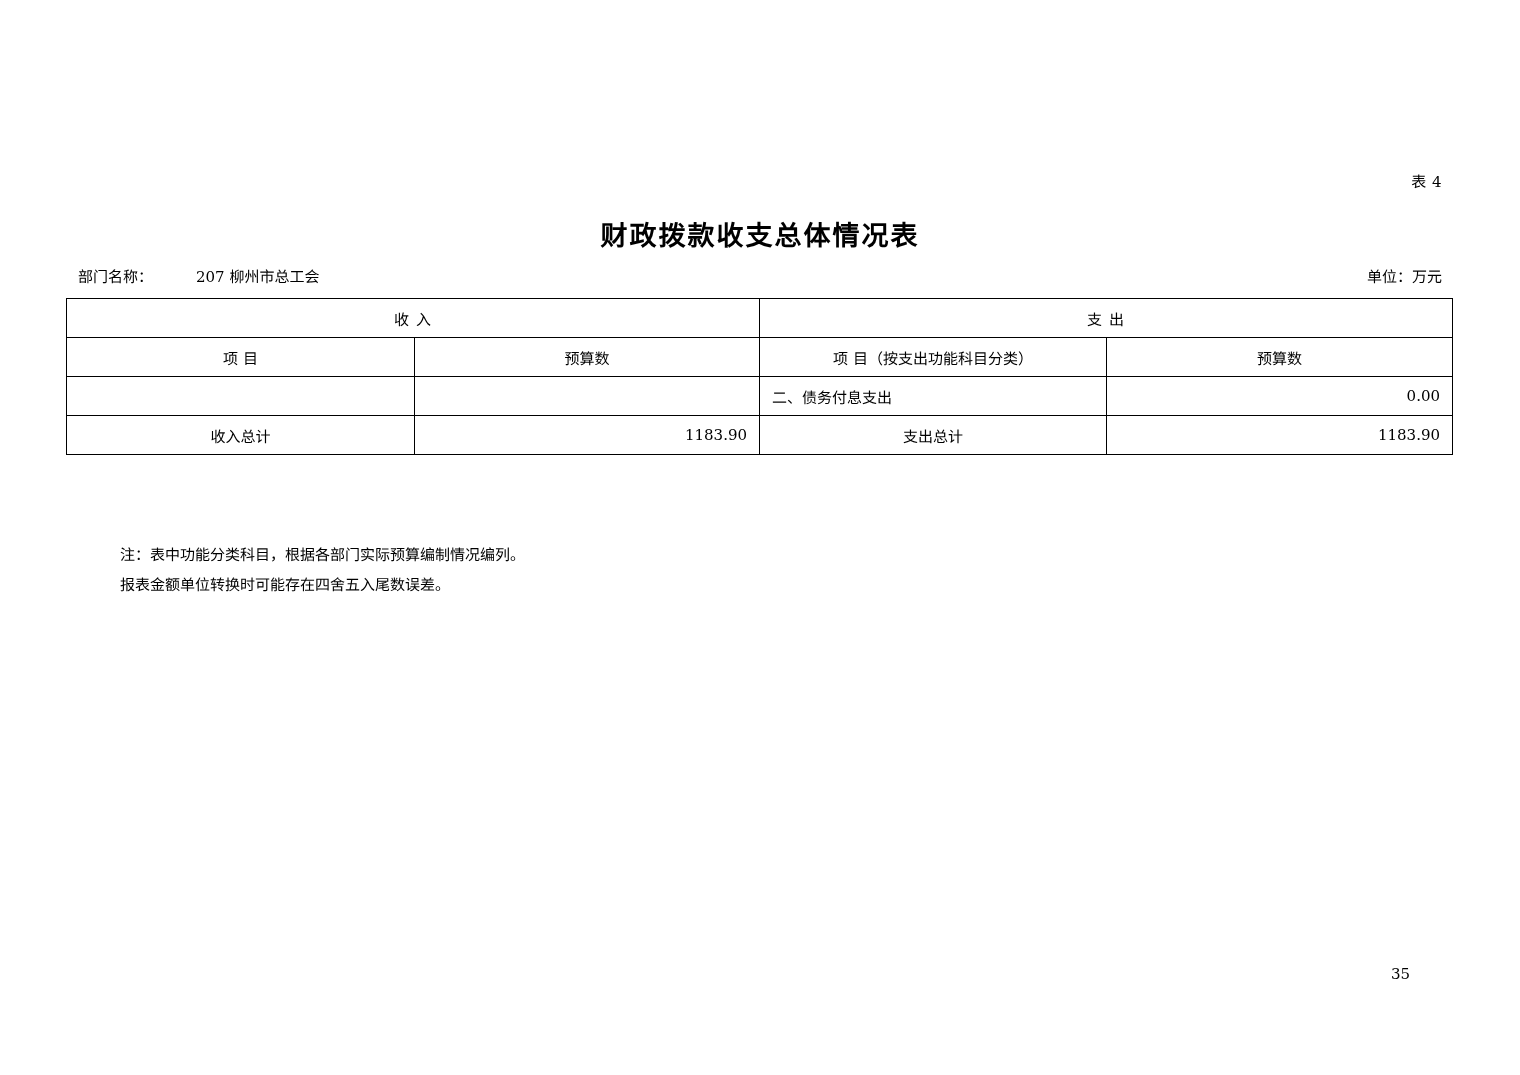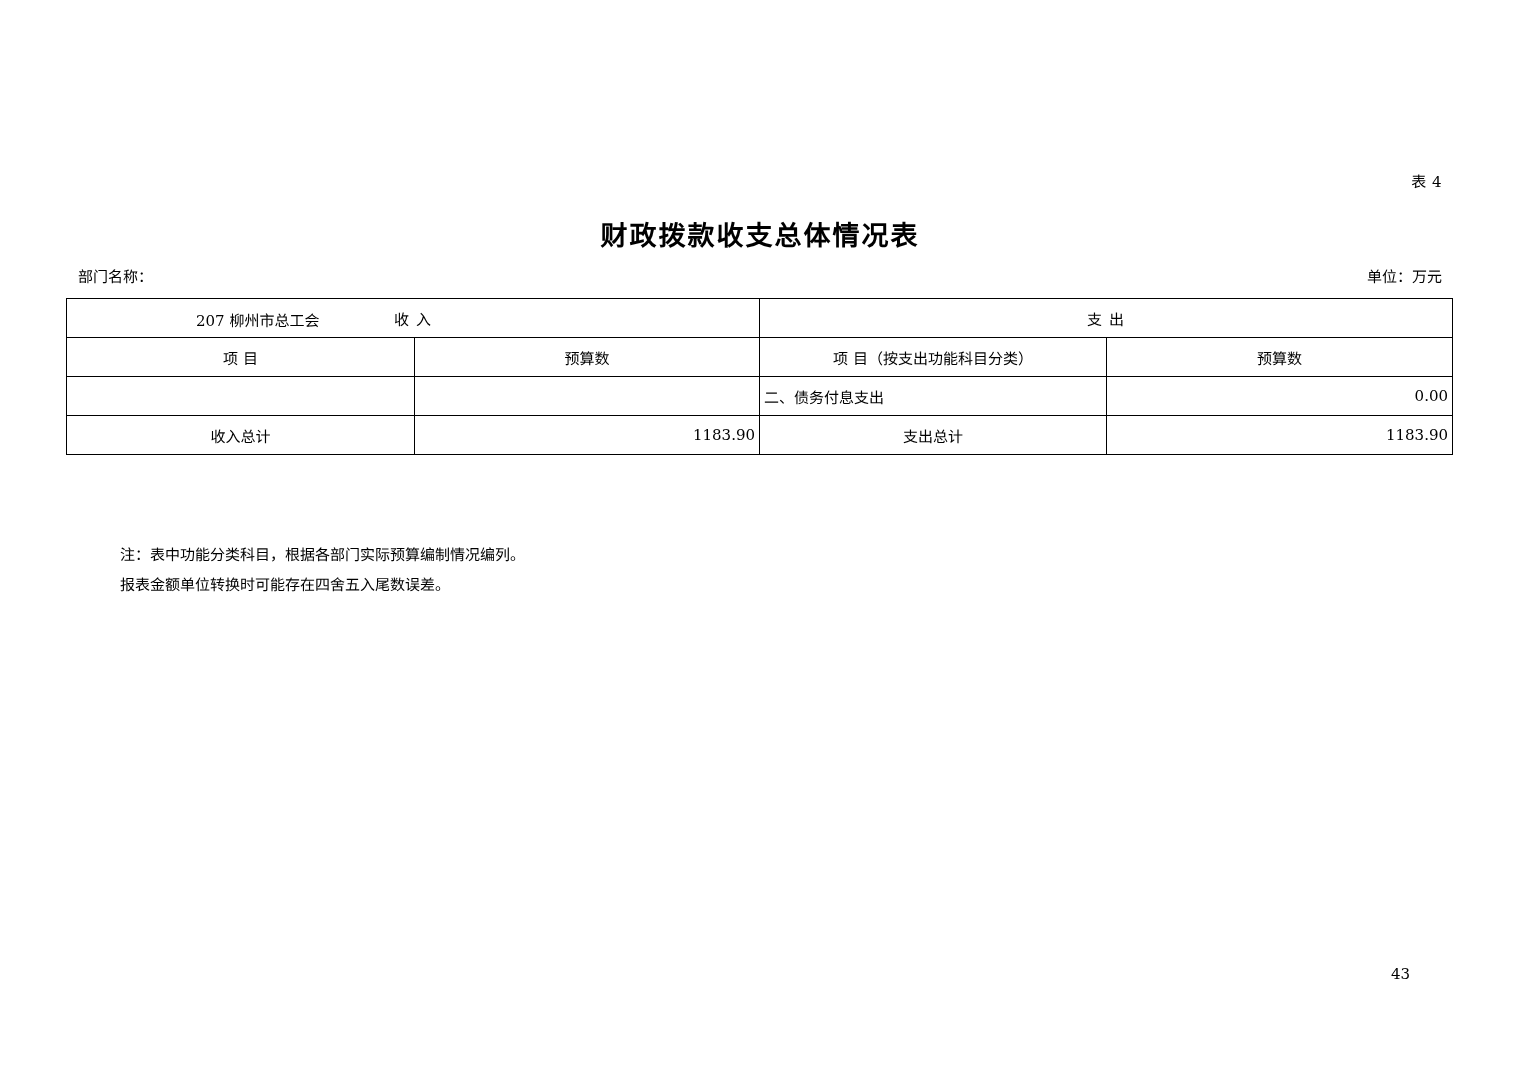--- a/index.html
+++ b/index.html
@@ -73,21 +73,21 @@
     left: 66px;
     top: 298px;
     width: 1386px;
     border-collapse: collapse;
     table-layout: fixed;
   }
   table.main td {
     border: 1px solid #000;
     height: 38px;
     font-size: 15px;
-    padding: 0 4px;
+    padding: 0 12px;
     vertical-align: middle;
     font-family: "DejaVu Serif", "Liberation Serif", serif;
   }
   .c-center { text-align: center; }
   .c-left   { text-align: left; }
 
   .hdr-group {
     letter-spacing: 1px;
   }
   .num {
@@ -116,21 +116,21 @@
 <body>
 
 <div class="page">
 
   <div class="sheet-tag">表 4</div>
 
   <div class="doc-title">财政拨款收支总体情况表</div>
 
   <div class="meta-row">
     <span class="meta-left">部门名称：</span>
-    <span class="meta-left" style="left:118px;margin-top:44px;">207 柳州市总工会</span>
+    <span class="meta-left" style="left:118px;">207 柳州市总工会</span>
     <span class="meta-right">单位：万元</span>
   </div>
 
   <table class="main">
     <colgroup>
       <col style="width:348px;">
       <col style="width:345px;">
       <col style="width:347px;">
       <col style="width:346px;">
     </colgroup>
@@ -162,15 +162,15 @@
         <td class="num">1183.90</td>
       </tr>
     </tbody>
   </table>
 
   <div class="notes">
     <div>注：表中功能分类科目，根据各部门实际预算编制情况编列。</div>
     <div>报表金额单位转换时可能存在四舍五入尾数误差。</div>
   </div>
 
-  <div class="page-number">43</div>
+  <div class="page-number">35</div>
 
 </div>
 
 </body></html>

